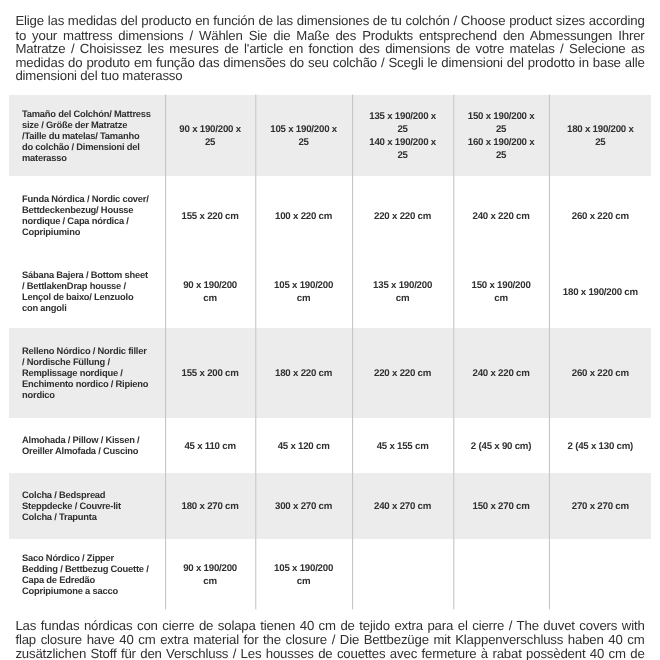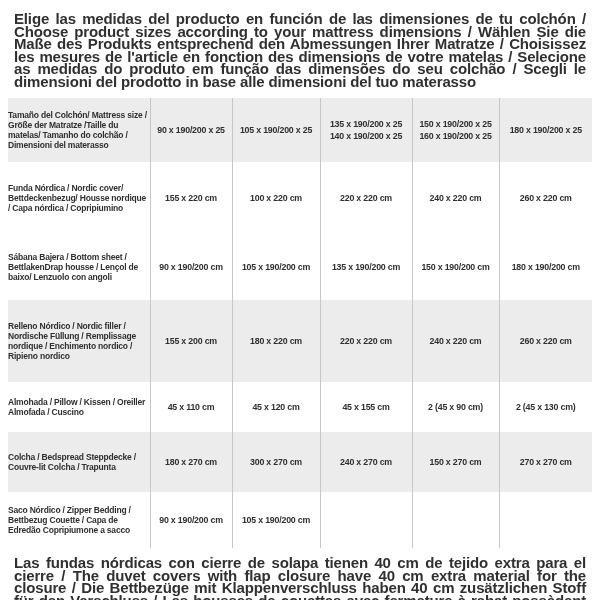--- a/index.html
+++ b/index.html
@@ -5,39 +5,39 @@
   html,body{margin:0;padding:0;}
   body{
     width:600px;height:600px;
     background:#ffffff;
     font-family:"Liberation Sans", sans-serif;
     color:#333333;
     overflow:hidden;
   }
   .intro, .footnote{
     margin:0 14px;
-    font-size:15px;
-    font-weight:bold;
+    font-size:12px;
+    font-weight:normal;
     line-height:12.5px;
     text-align:justify;
     letter-spacing:-0.15px;
     color:#303030;
   }
   .intro{margin-top:13px;}
   .footnote{margin-top:9px;}
   table.size-table{
     border-collapse:collapse;
     table-layout:fixed;
     width:584px;
     margin:10px 8px 0 8px;
   }
   table.size-table td{
     font-weight:bold;
     vertical-align:middle;
-    padding:0;
+    padding:12px;
     overflow:hidden;
   }
   td.label{
     text-align:left;
     padding-left:12px;
     padding-right:6px;
     font-size:8.5px;
     line-height:10px;
     letter-spacing:-0.2px;
     color:#303030;

